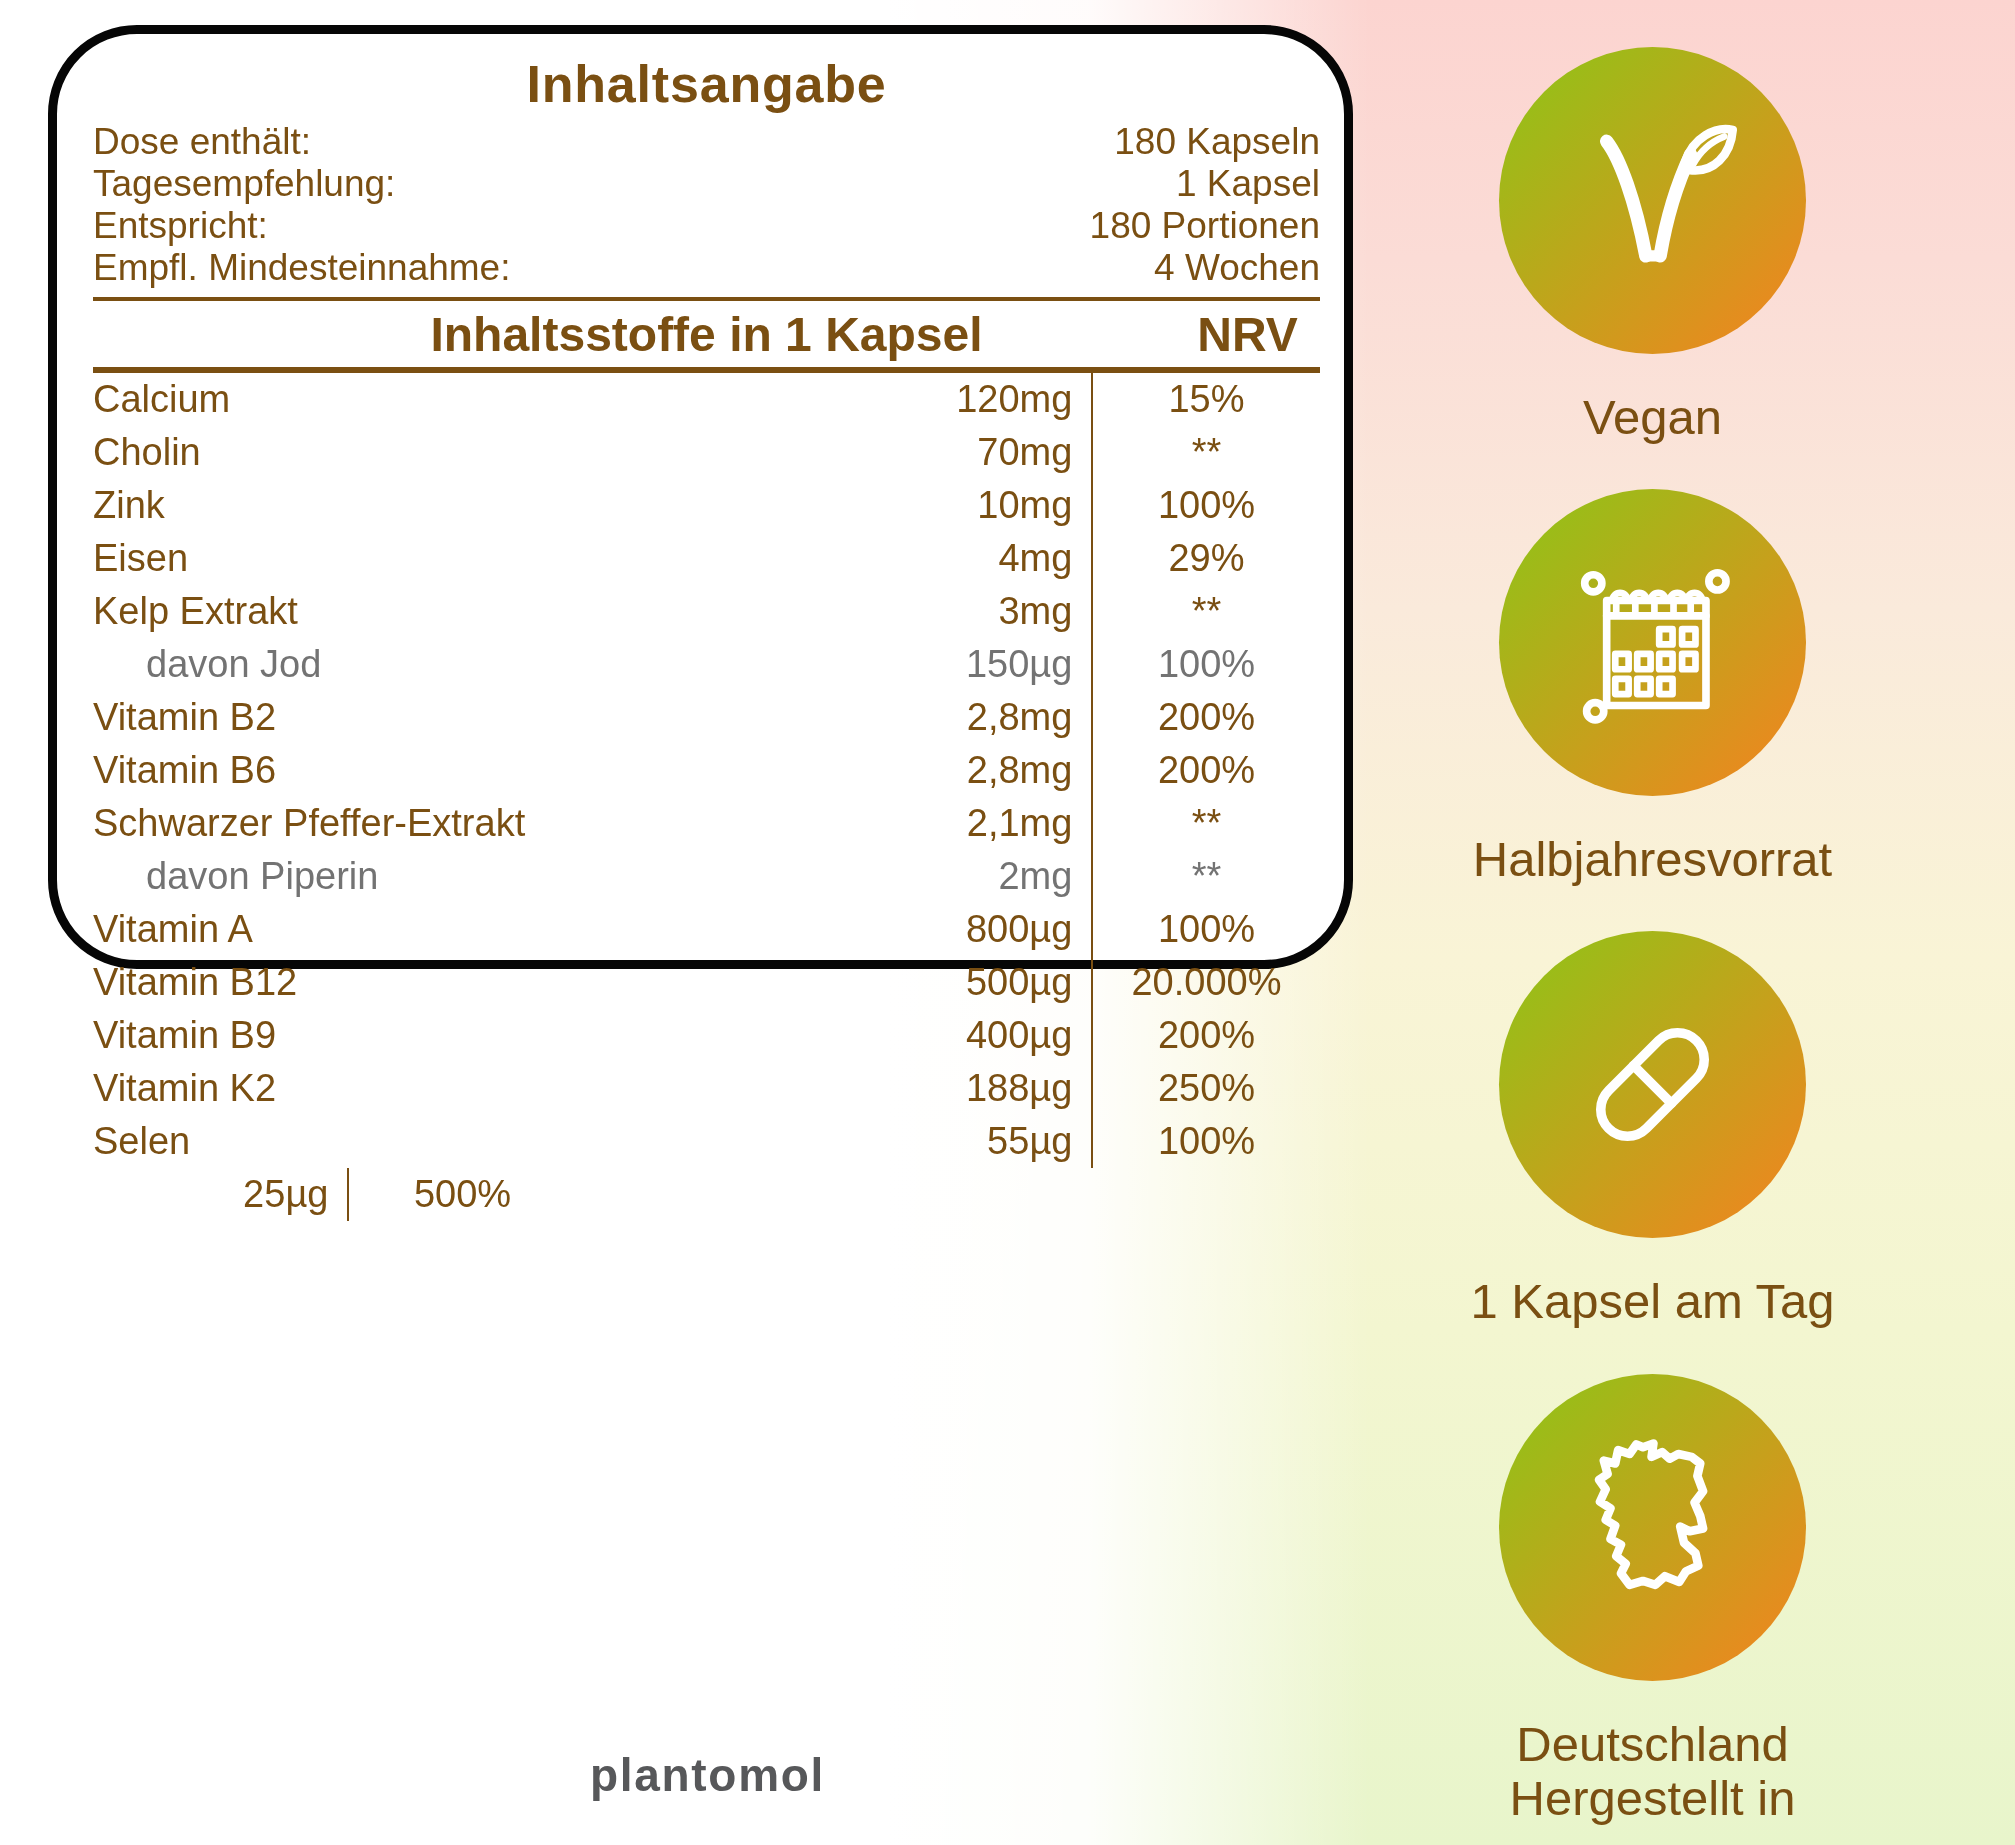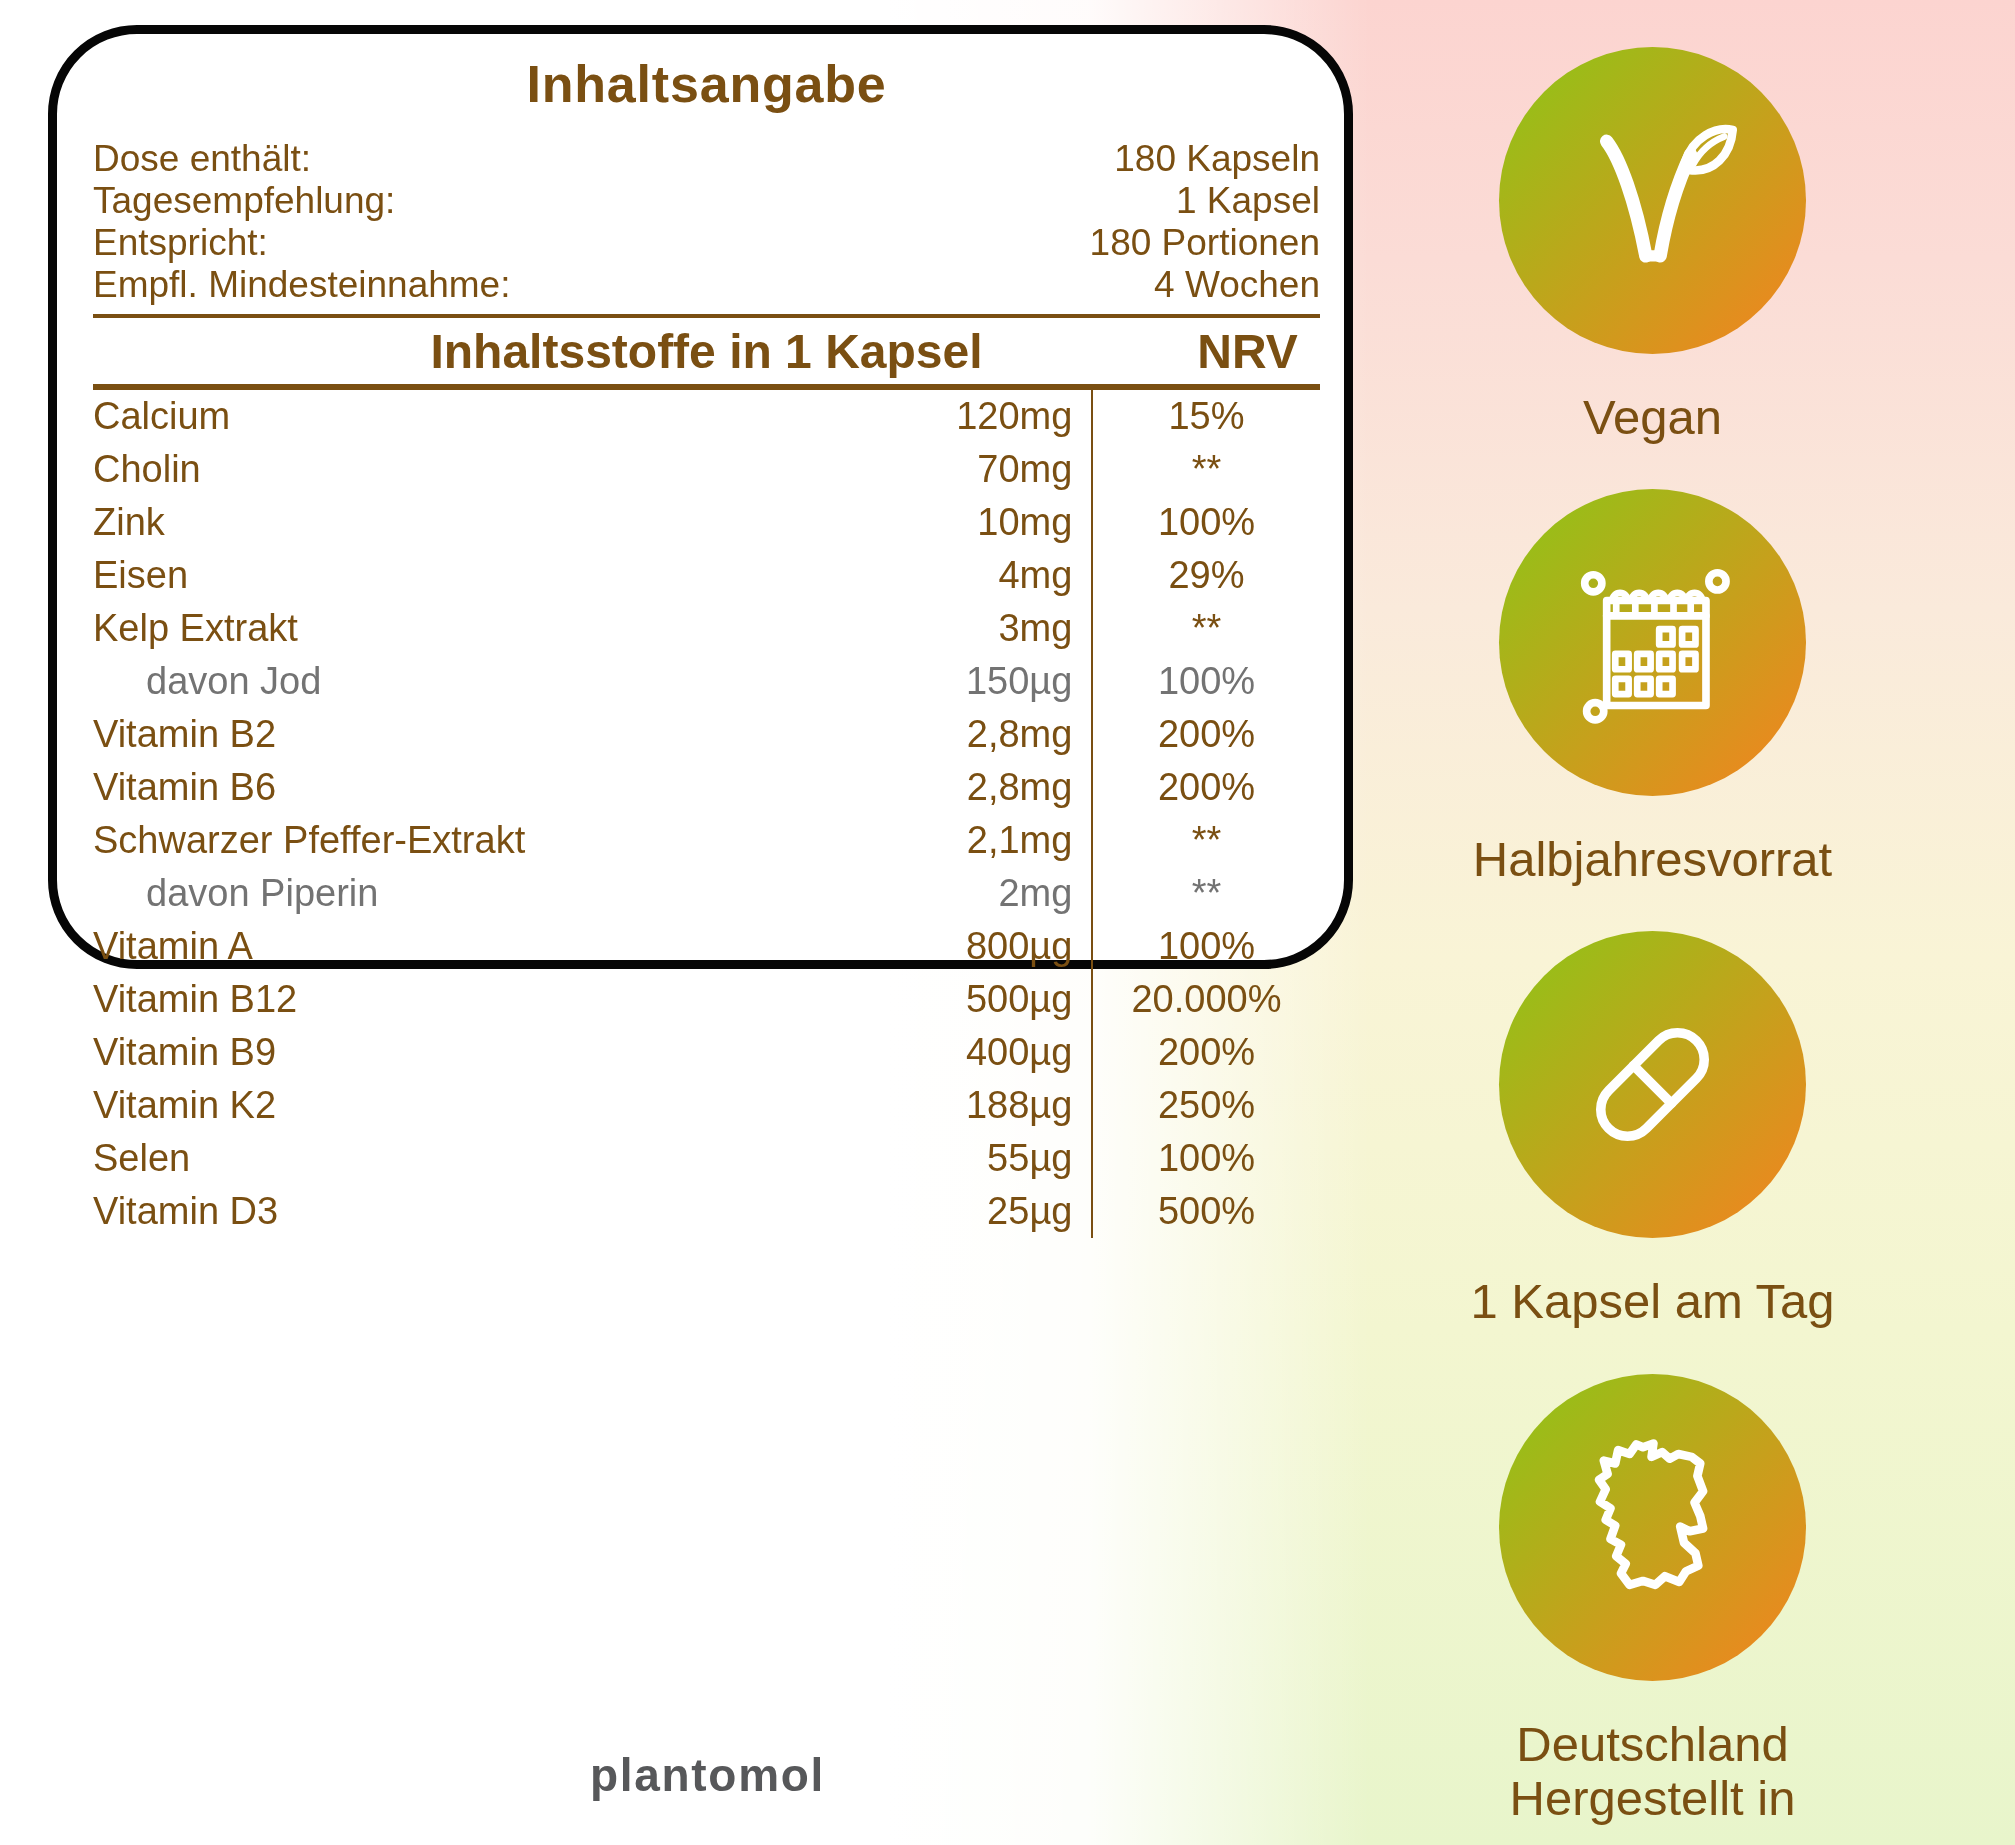--- a/index.html
+++ b/index.html
@@ -27,21 +27,21 @@
     color: #7a4f12;
   }
   .panel-title {
     margin-top: 8.5px;
     text-align: center;
     font-size: 52px;
     line-height: 59px;
     font-weight: 700;
     letter-spacing: 0.8px;
   }
-  .info-section { margin-top: 24px; padding-bottom: 8.5px; border-bottom: 4.2px solid #7a4f12; }
+  .info-section { margin-top: 7px; padding-bottom: 8.5px; border-bottom: 4.2px solid #7a4f12; }
   .info-row { display: flex; justify-content: space-between; font-size: 37px; line-height: 42px; }
   .table-head { position: relative; margin-top: 6.8px; padding-bottom: 5.1px; border-bottom: 6px solid #7a4f12; }
   .ingredients-head { display:block; text-align: center; font-size: 48px; line-height: 54px; font-weight: 700; }
   .nrv-head {
     position: absolute; left: 1040px; top: 0; width: 229px;
     text-align: center; font-size: 48px; line-height: 54px; font-weight: 700;
   }
   .ing-table { width: 100%; }
   .ing-row { display: flex; font-size: 38px; line-height: 53px; height: 53px; }
   .c-name { flex: 1; text-align: left; white-space: nowrap; }
@@ -178,21 +178,20 @@
         <span class="c-name">Vitamin K2</span>
         <span class="c-amt">188µg</span>
         <span class="c-nrv">250%</span>
       </div>
       <div class="ing-row">
         <span class="c-name">Selen</span>
         <span class="c-amt">55µg</span>
         <span class="c-nrv">100%</span>
       </div>
       <div class="ing-row">
-        <span class="c-name">Vitamin D3</span>
         <span class="c-amt">25µg</span>
         <span class="c-nrv">500%</span>
       </div>
     </div>
   </div>
 
   <div class="badge badge-1">
     <div class="badge-circle">
       <svg class="icon-svg" viewBox="0 0 200 200" fill="none" stroke="#ffffff" stroke-linecap="round" stroke-linejoin="round">
         <path d="M52 38 C66 56 82 100 93 158" stroke-width="14"></path>

